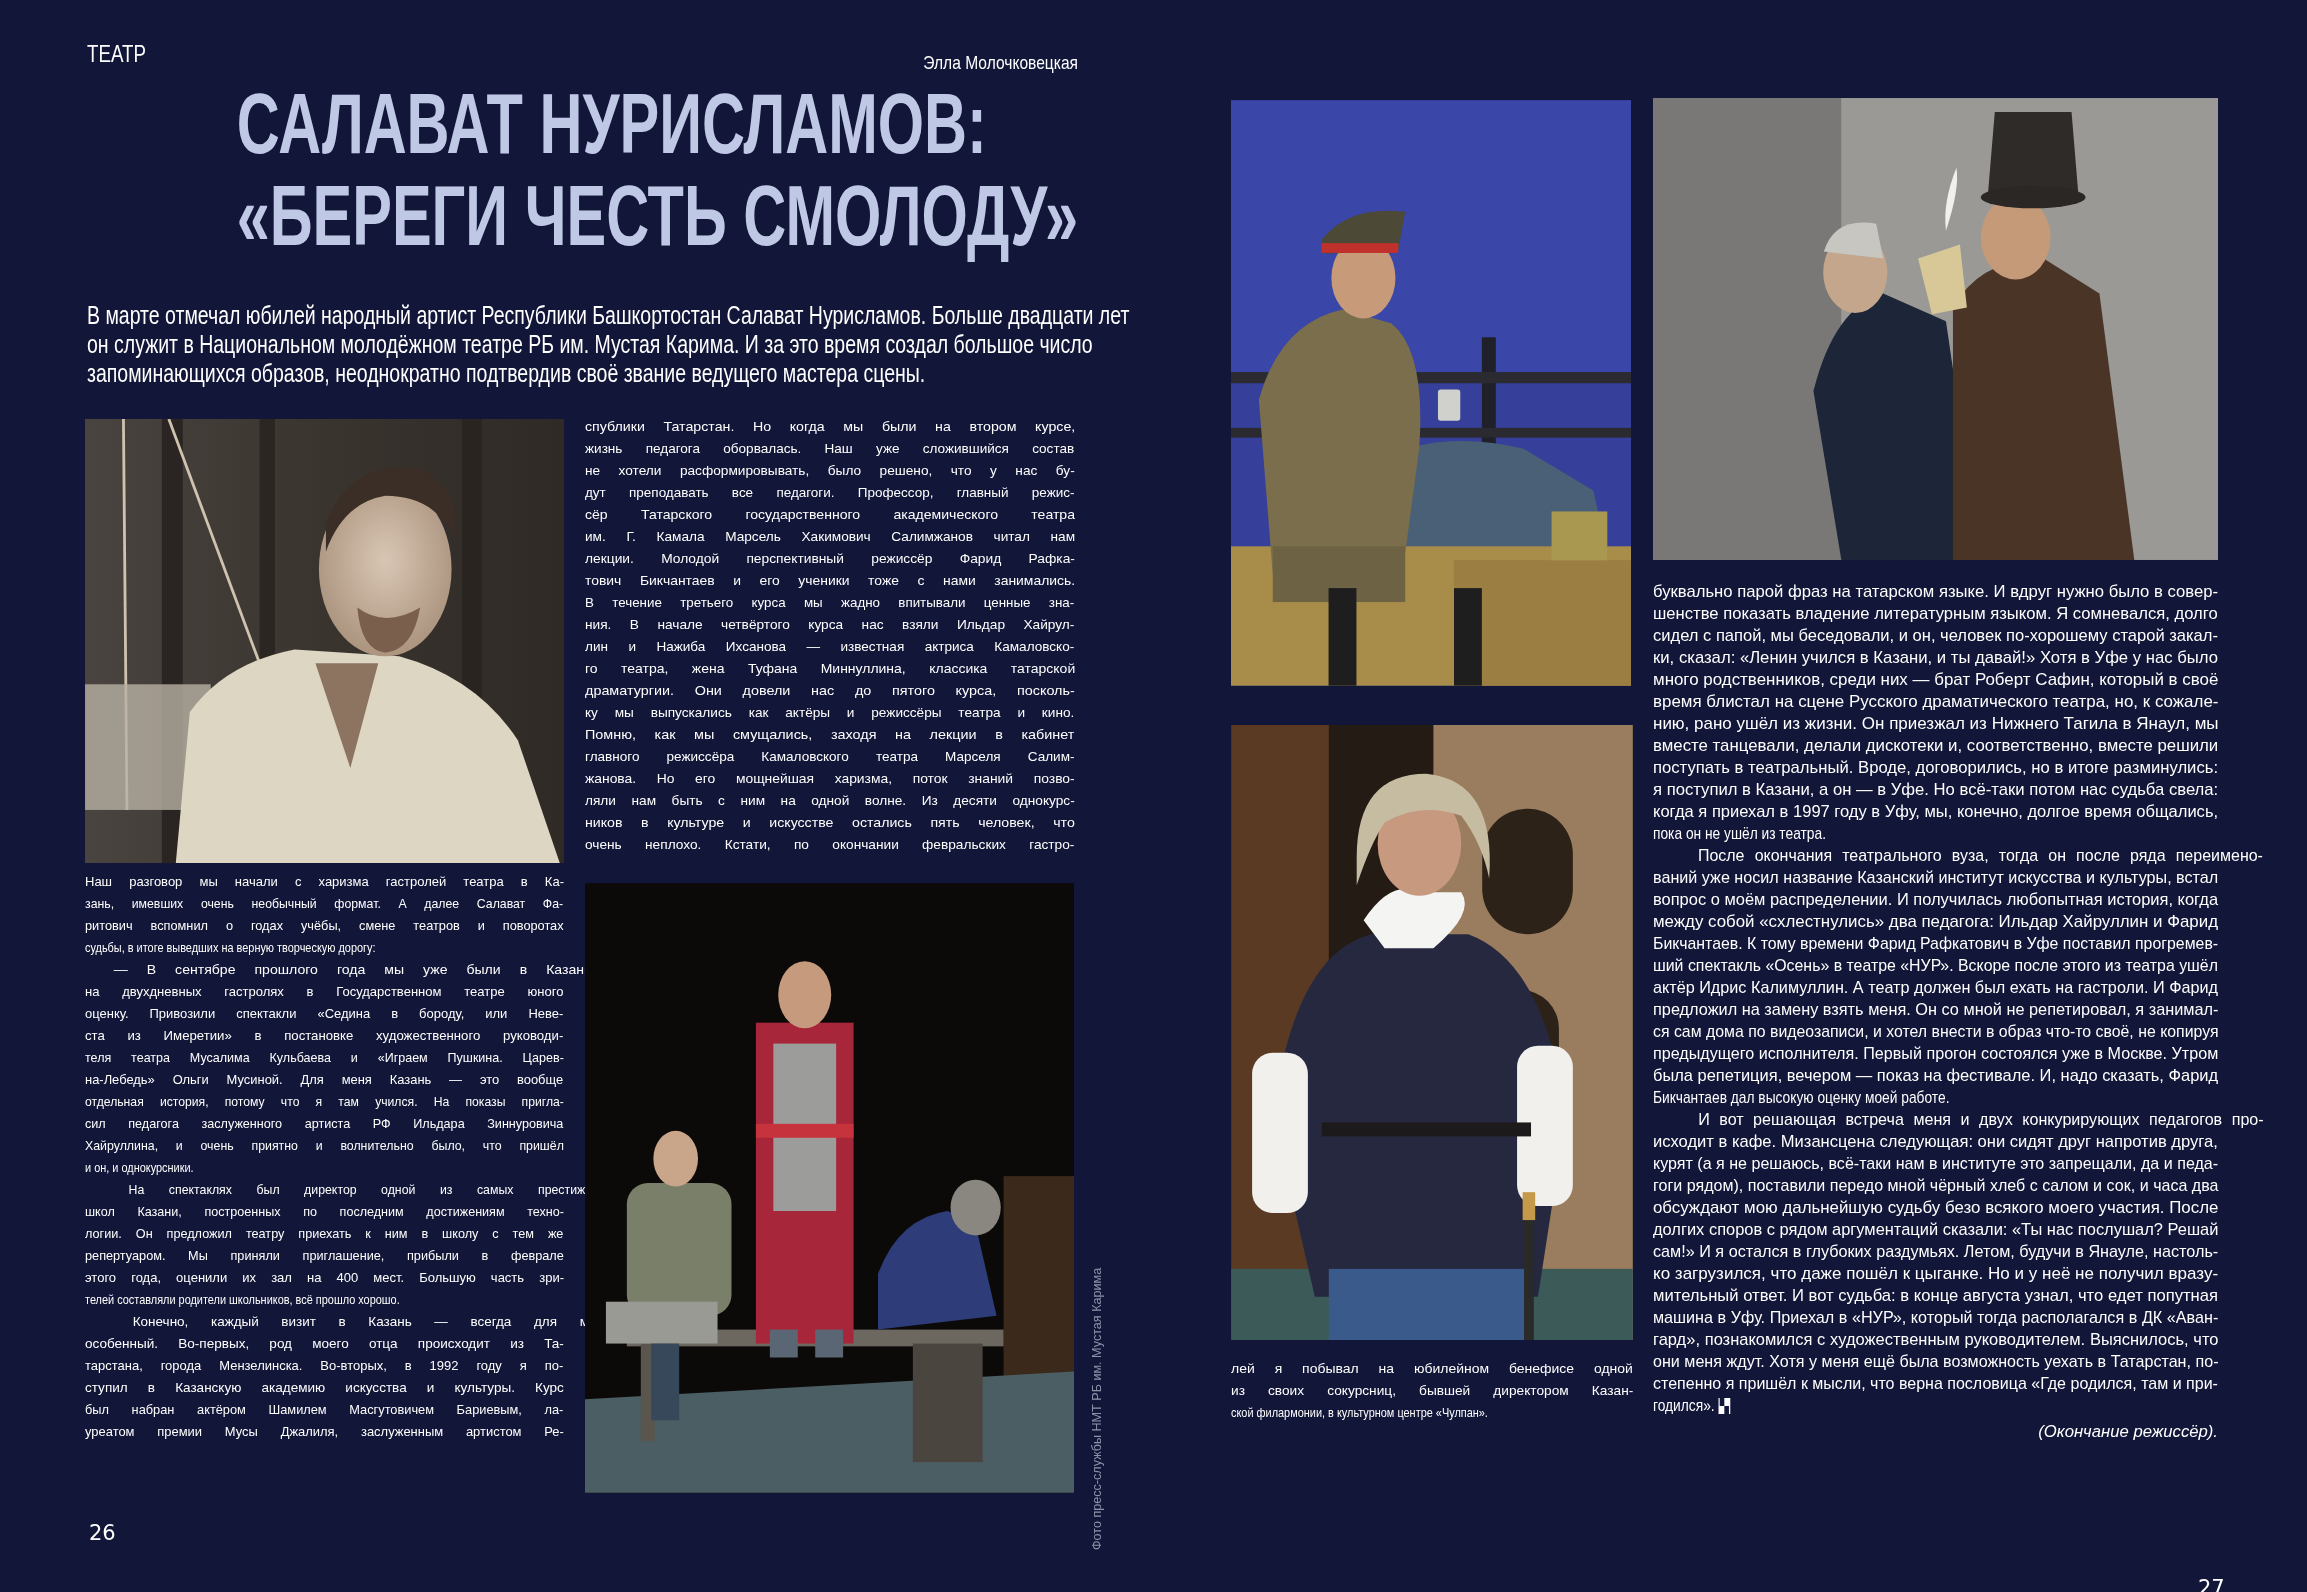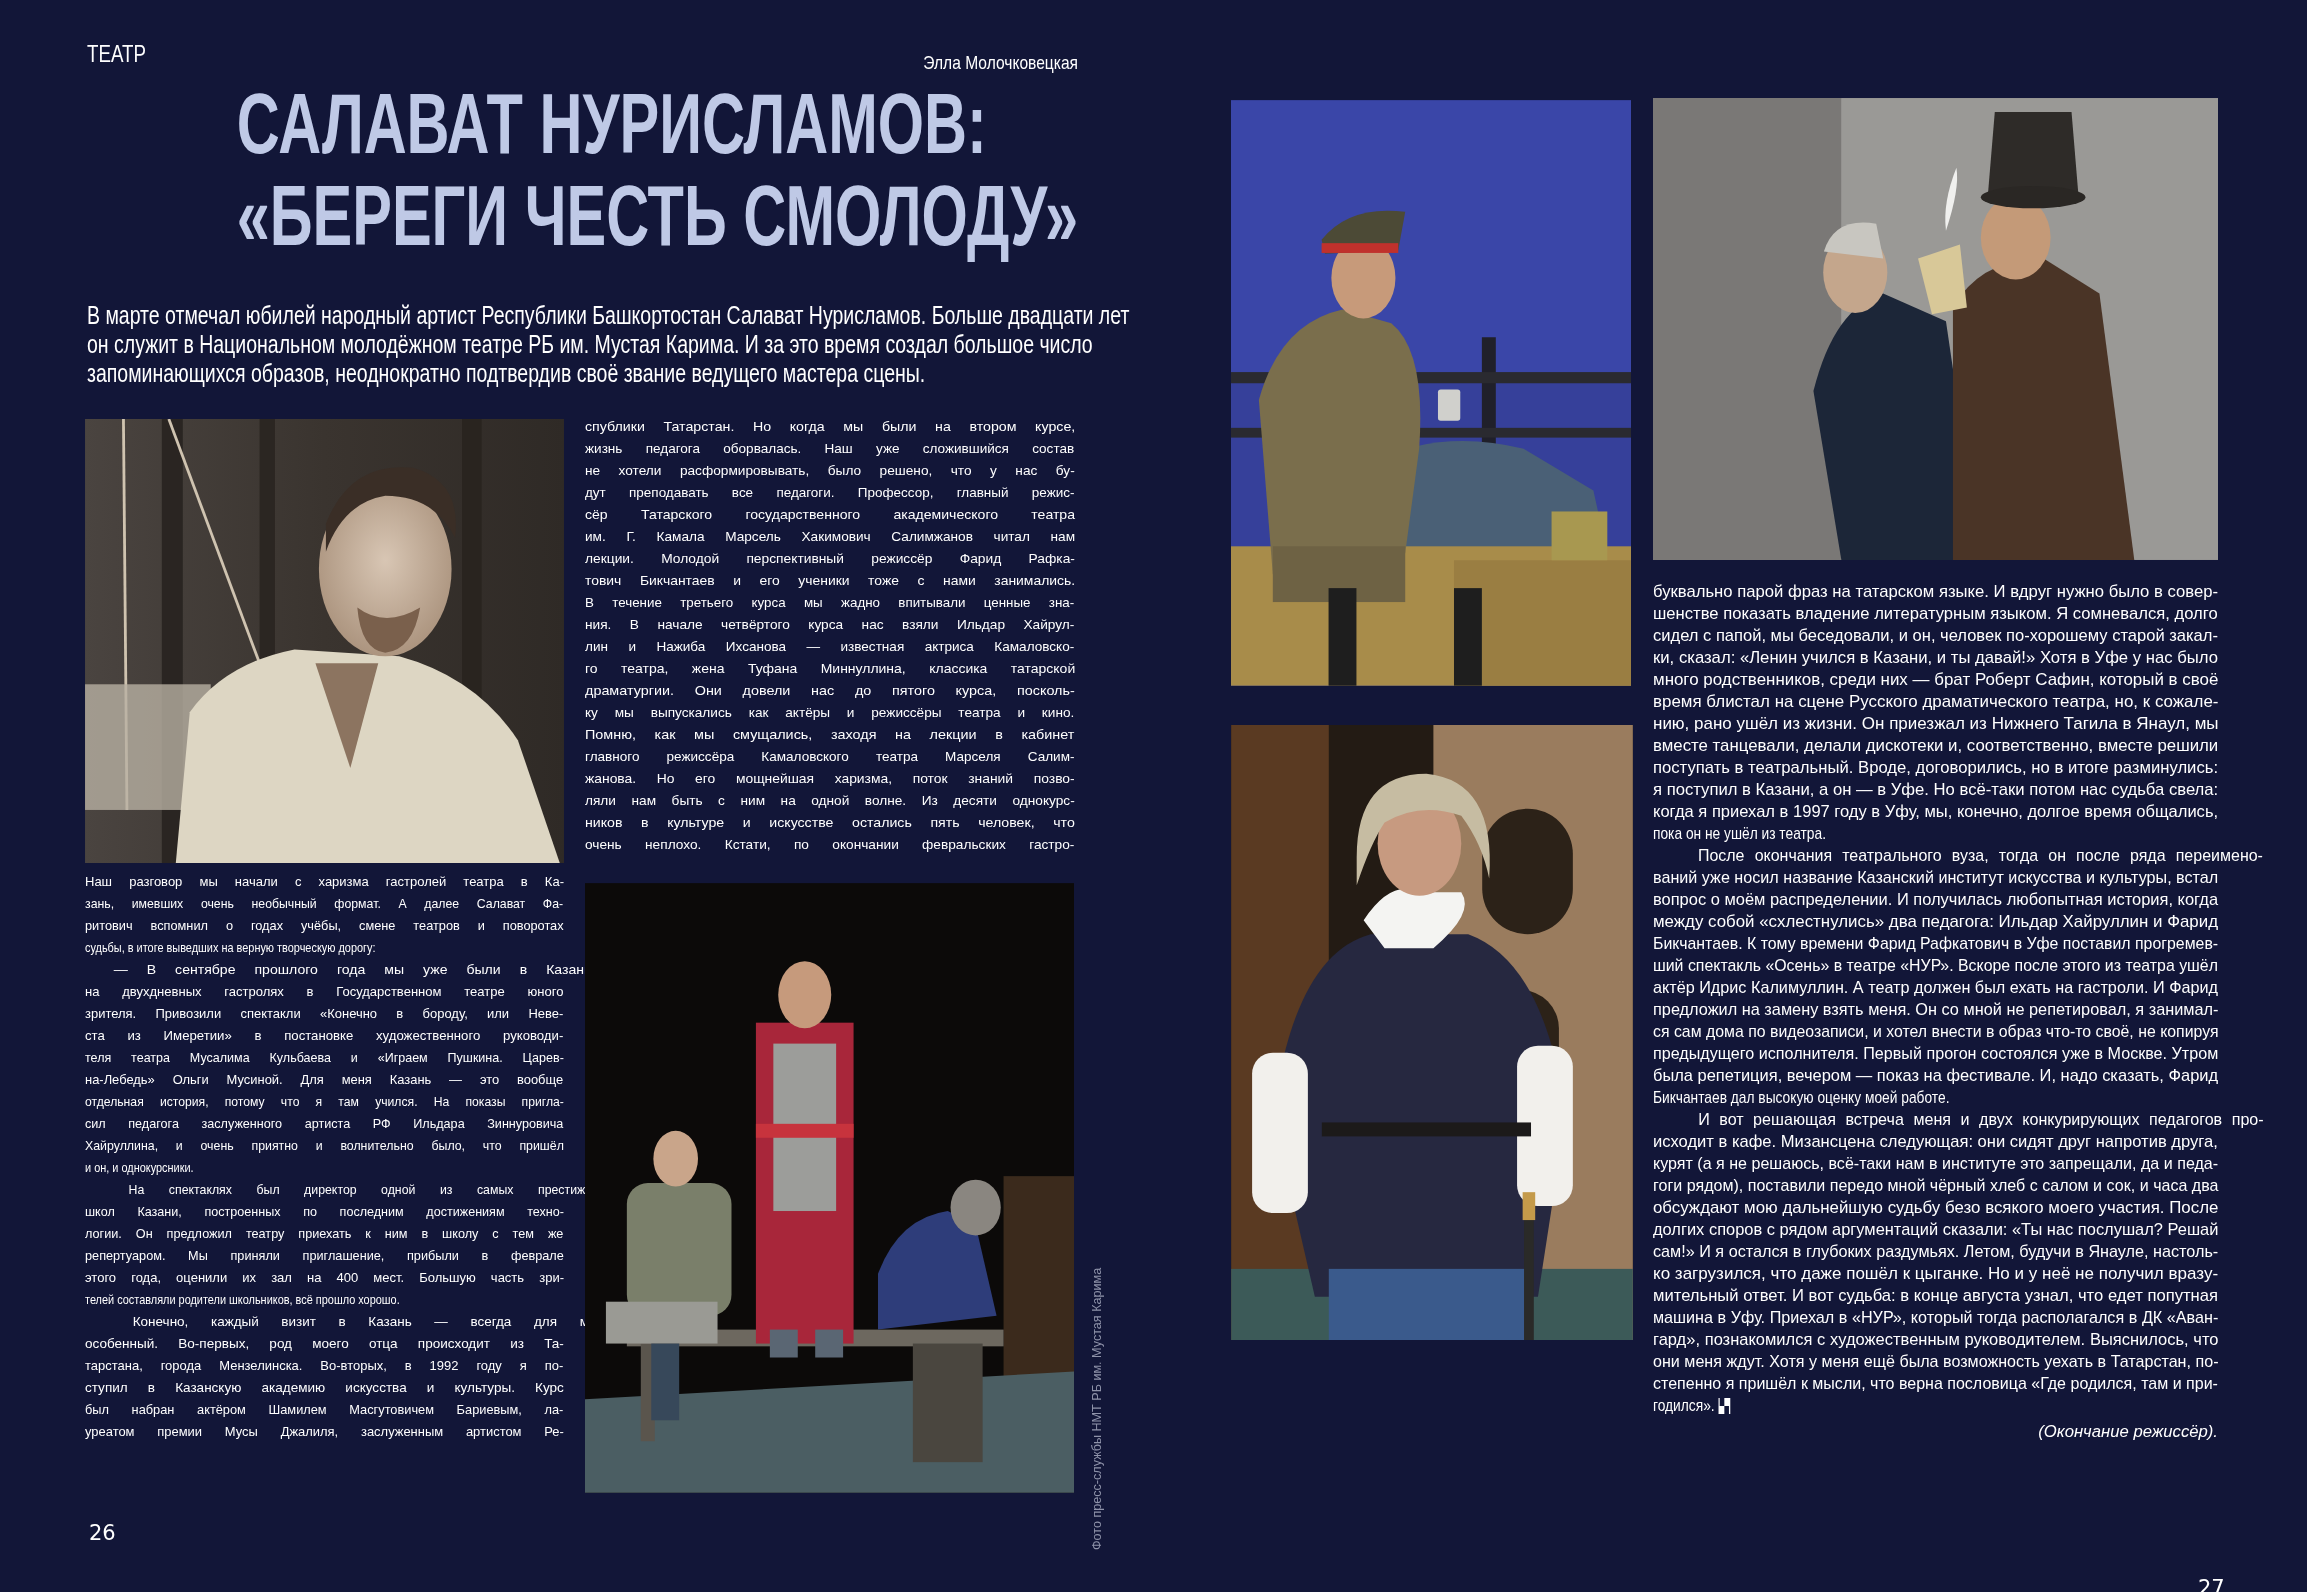--- a/index.html
+++ b/index.html
@@ -71,21 +71,21 @@
 <div class="abs col" style="left:85px; top:871px; width:479px;">
   <p>
     <span class="ln" style="display: block; width: 479px; transform: scaleX(1);">Наш разговор мы начали с харизма гастролей театра в Ка-</span>
     <span class="ln" style="display: block; width: 506px; transform: scaleX(0.9449);">зань, имевших очень необычный формат. А далее Салават Фа-</span>
     <span class="ln" style="display: block; width: 487px; transform: scaleX(0.9828);">ритович вспомнил о годах учёбы, смене театров и поворотах</span>
     <span class="ln" style="text-align-last: left; display: block; width: 455px; transform: scaleX(0.84);">судьбы, в итоге выведших на верную творческую дорогу:</span>
   </p>
   <p>
     <span class="ln" style="padding-left: 26.5px; display: block; width: 442px; transform: scaleX(1.082);">— В сентябре прошлого года мы уже были в Казани</span>
     <span class="ln" style="display: block; width: 477px; transform: scaleX(1.0029);">на двухдневных гастролях в Государственном театре юного</span>
-    <span class="ln" style="display: block; width: 479px; transform: scaleX(0.9985);">зрителя. Привозили спектакли «Конечно в бороду, или Неве-</span>
+    <span class="ln" style="display: block; width: 479px; transform: scaleX(0.9985);">оценку. Привозили спектакли «Седина в бороду, или Неве-</span>
     <span class="ln" style="display: block; width: 472px; transform: scaleX(1.0133);">ста из Имеретии» в постановке художественного руководи-</span>
     <span class="ln" style="display: block; width: 497px; transform: scaleX(0.9635);">теля театра Мусалима Кульбаева и «Играем Пушкина. Царев-</span>
     <span class="ln" style="display: block; width: 481px; transform: scaleX(0.9942);">на-Лебедь» Ольги Мусиной. Для меня Казань — это вообще</span>
     <span class="ln" style="display: block; width: 511px; transform: scaleX(0.9372);">отдельная история, потому что я там учился. На показы пригла-</span>
     <span class="ln" style="display: block; width: 493px; transform: scaleX(0.9703);">сил педагога заслуженного артиста РФ Ильдара Зиннуровича</span>
     <span class="ln" style="display: block; width: 504px; transform: scaleX(0.9501);">Хайруллина, и очень приятно и волнительно было, что пришёл</span>
     <span class="ln" style="text-align-last: left; display: block; width: 170px; transform: scaleX(0.84);">и он, и однокурсники.</span>
   </p>
   <p>
     <span class="ln" style="padding-left: 46px; display: block; width: 505px; transform: scaleX(0.9475);">На спектаклях был директор одной из самых престижных</span>
@@ -211,20 +211,25 @@
     <rect x="140" y="780" width="290" height="102" fill="#3a5a8c"></rect>
     <path d="M190 280 Q230 220 270 240 L330 240 Q350 270 290 320 L220 320 Z" fill="#f4f4f2"></path>
     <ellipse cx="270" cy="170" rx="60" ry="75" fill="#c79a80"></ellipse>
     <path d="M180 190 Q180 70 280 70 Q380 80 370 220 Q360 170 330 130 Q270 110 220 140 Q200 170 180 230 Z" fill="#c6bca2"></path>
     <rect x="420" y="680" width="14" height="202" fill="#2a2a28"></rect>
     <rect x="418" y="670" width="18" height="40" fill="#c49a4a"></rect>
   </svg>
 </div>
 
 <div class="abs col" style="left:1231px; top:1358px; width:402px;">
+  <p>
+    <span class="ln" style="display: block; width: 374px; transform: scaleX(1.0746);">лей я побывал на юбилейном бенефисе одной</span>
+    <span class="ln" style="display: block; width: 382px; transform: scaleX(1.053);">из своих сокурсниц, бывшей директором Казан-</span>
+    <span class="ln" style="text-align-last: left; display: block; width: 402px; transform: scaleX(0.84);">ской филармонии, в культурном центре «Чулпан».</span>
+  </p>
 </div>
 
 <div class="abs col" style="left:1653px; top:580px; width:565px; font-size:16.4px;">
   <p>
     <span class="ln" style="display: block; width: 556px; transform: scaleX(1.0163);">буквально парой фраз на татарском языке. И вдруг нужно было в совер-</span>
     <span class="ln" style="display: block; width: 557px; transform: scaleX(1.0138);">шенстве показать владение литературным языком. Я сомневался, долго</span>
     <span class="ln" style="display: block; width: 560px; transform: scaleX(1.0087);">сидел с папой, мы беседовали, и он, человек по-хорошему старой закал-</span>
     <span class="ln" style="display: block; width: 555px; transform: scaleX(1.0176);">ки, сказал: «Ленин учился в Казани, и ты давай!» Хотя в Уфе у нас было</span>
     <span class="ln" style="display: block; width: 548px; transform: scaleX(1.0318);">много родственников, среди них — брат Роберт Сафин, который в своё</span>
     <span class="ln" style="display: block; width: 548px; transform: scaleX(1.0318);">время блистал на сцене Русского драматического театра, но, к сожале-</span>

